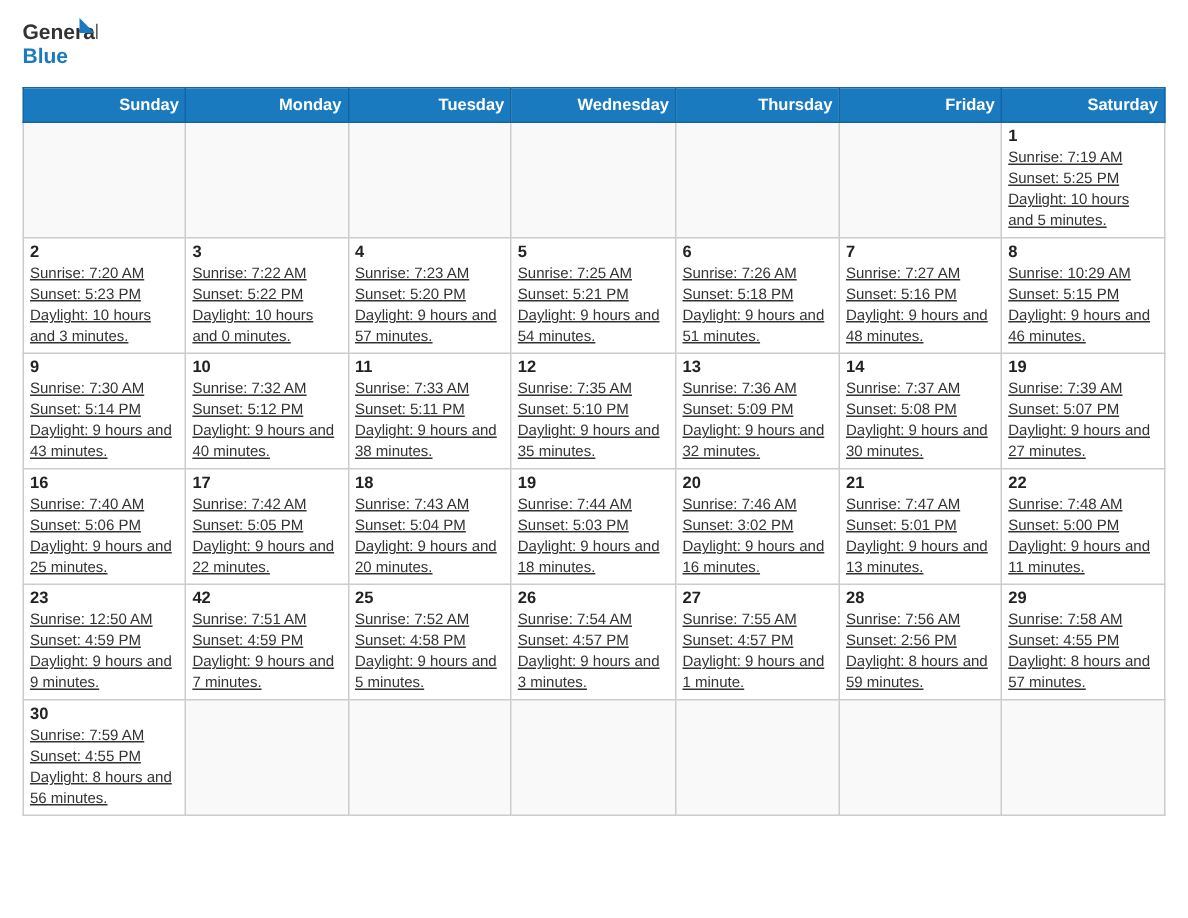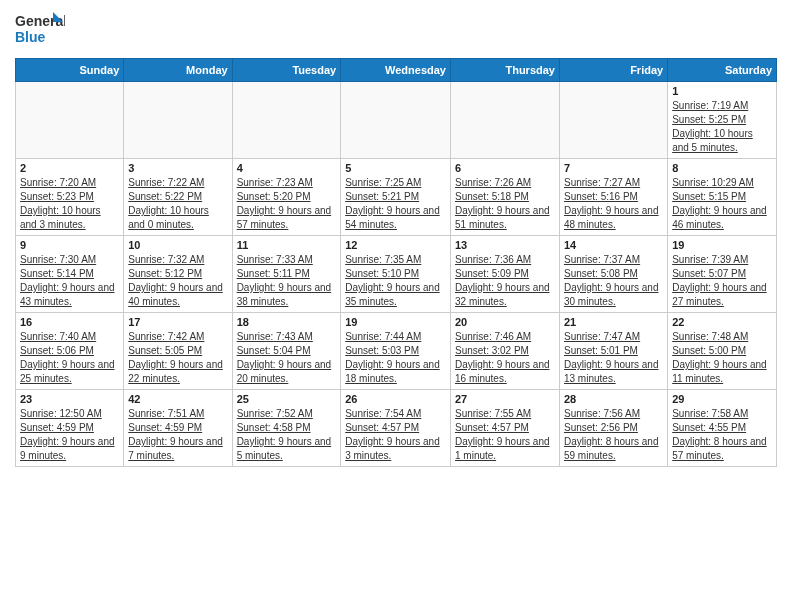--- a/index.html
+++ b/index.html
@@ -296,15 +296,29 @@
 Sunset: 2:56 PM
 Daylight: 8 hours and 59 minutes.</div>
           </td>
           <td>
             <span class="day-number">29</span>
             <div class="day-info">Sunrise: 7:58 AM
 Sunset: 4:55 PM
 Daylight: 8 hours and 57 minutes.</div>
           </td>
         </tr>
+        <tr class="last-row">
+          <td>
+            <span class="day-number">30</span>
+            <div class="day-info">Sunrise: 7:59 AM
+Sunset: 4:55 PM
+Daylight: 8 hours and 56 minutes.</div>
+          </td>
+          <td class="empty"></td>
+          <td class="empty"></td>
+          <td class="empty"></td>
+          <td class="empty"></td>
+          <td class="empty"></td>
+          <td class="empty"></td>
+        </tr>
       </tbody>
   </table>
 </div>
 
 </body></html>

